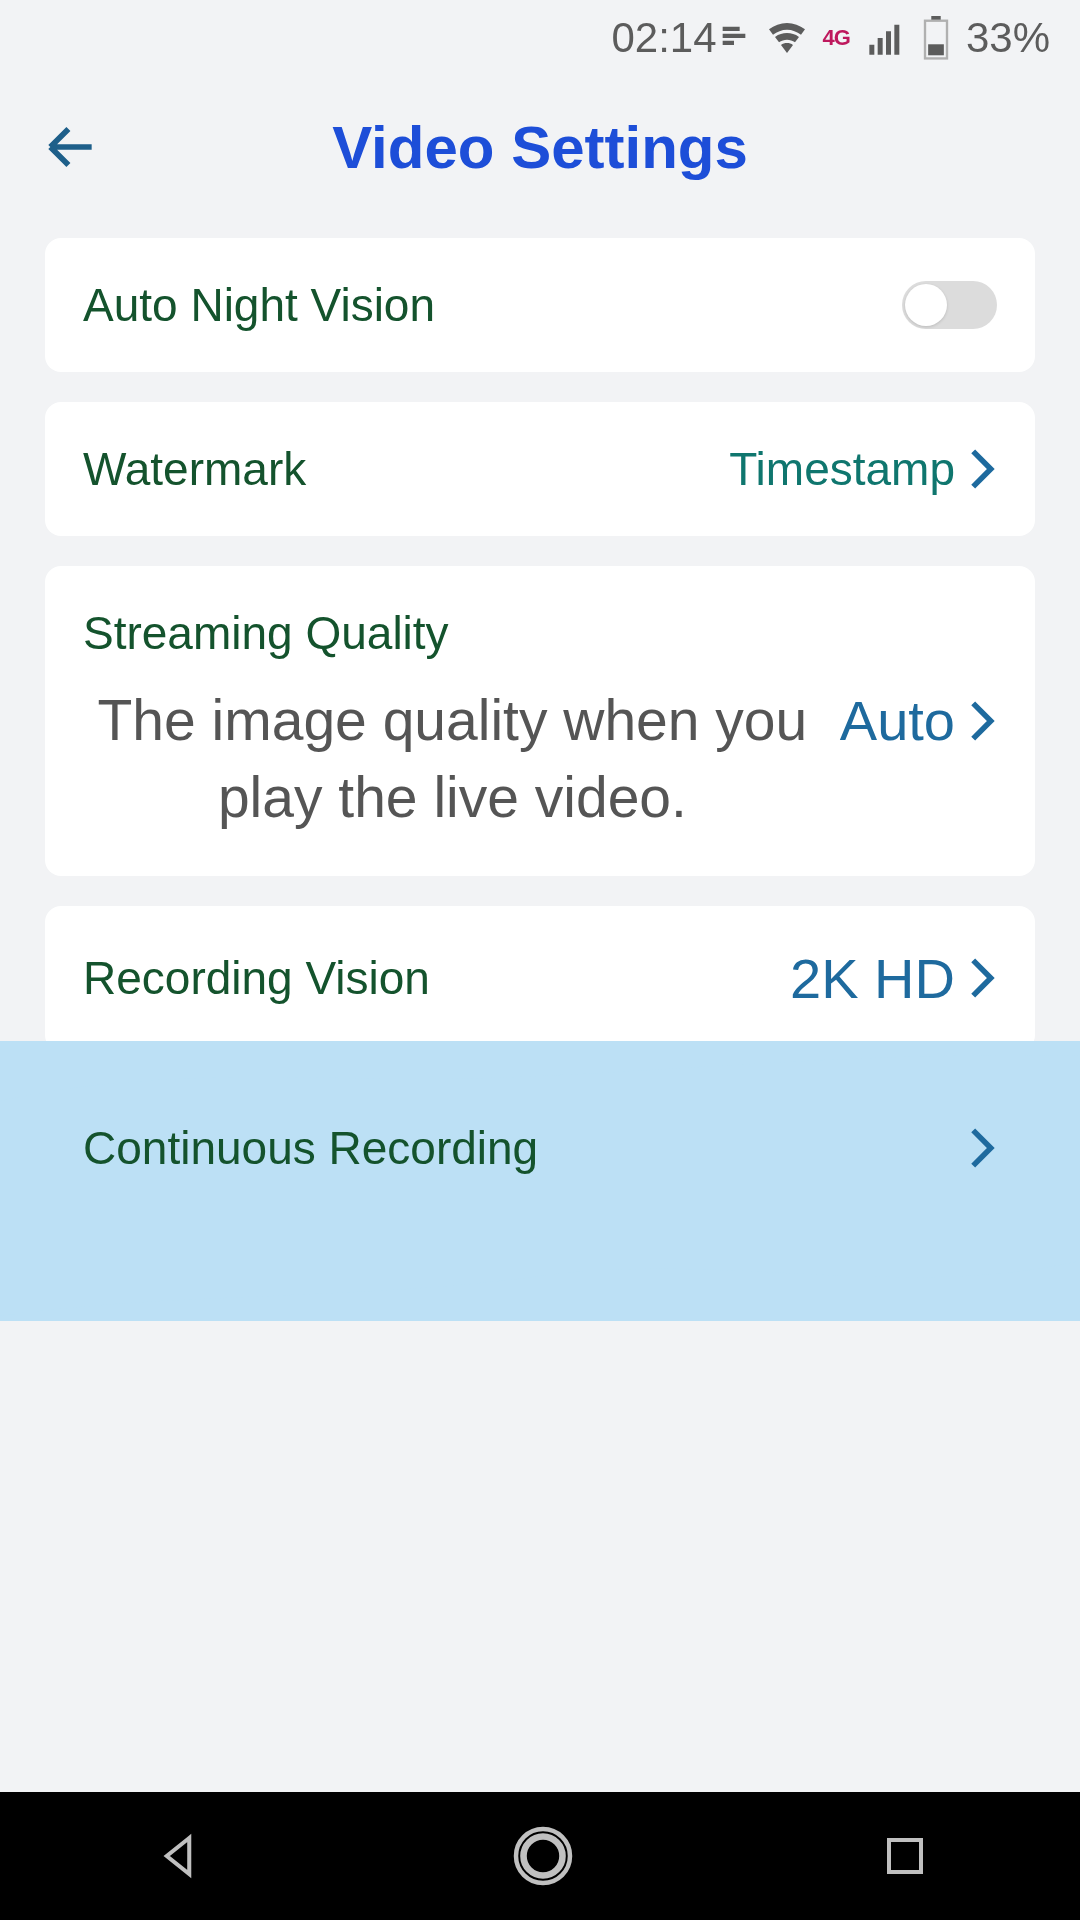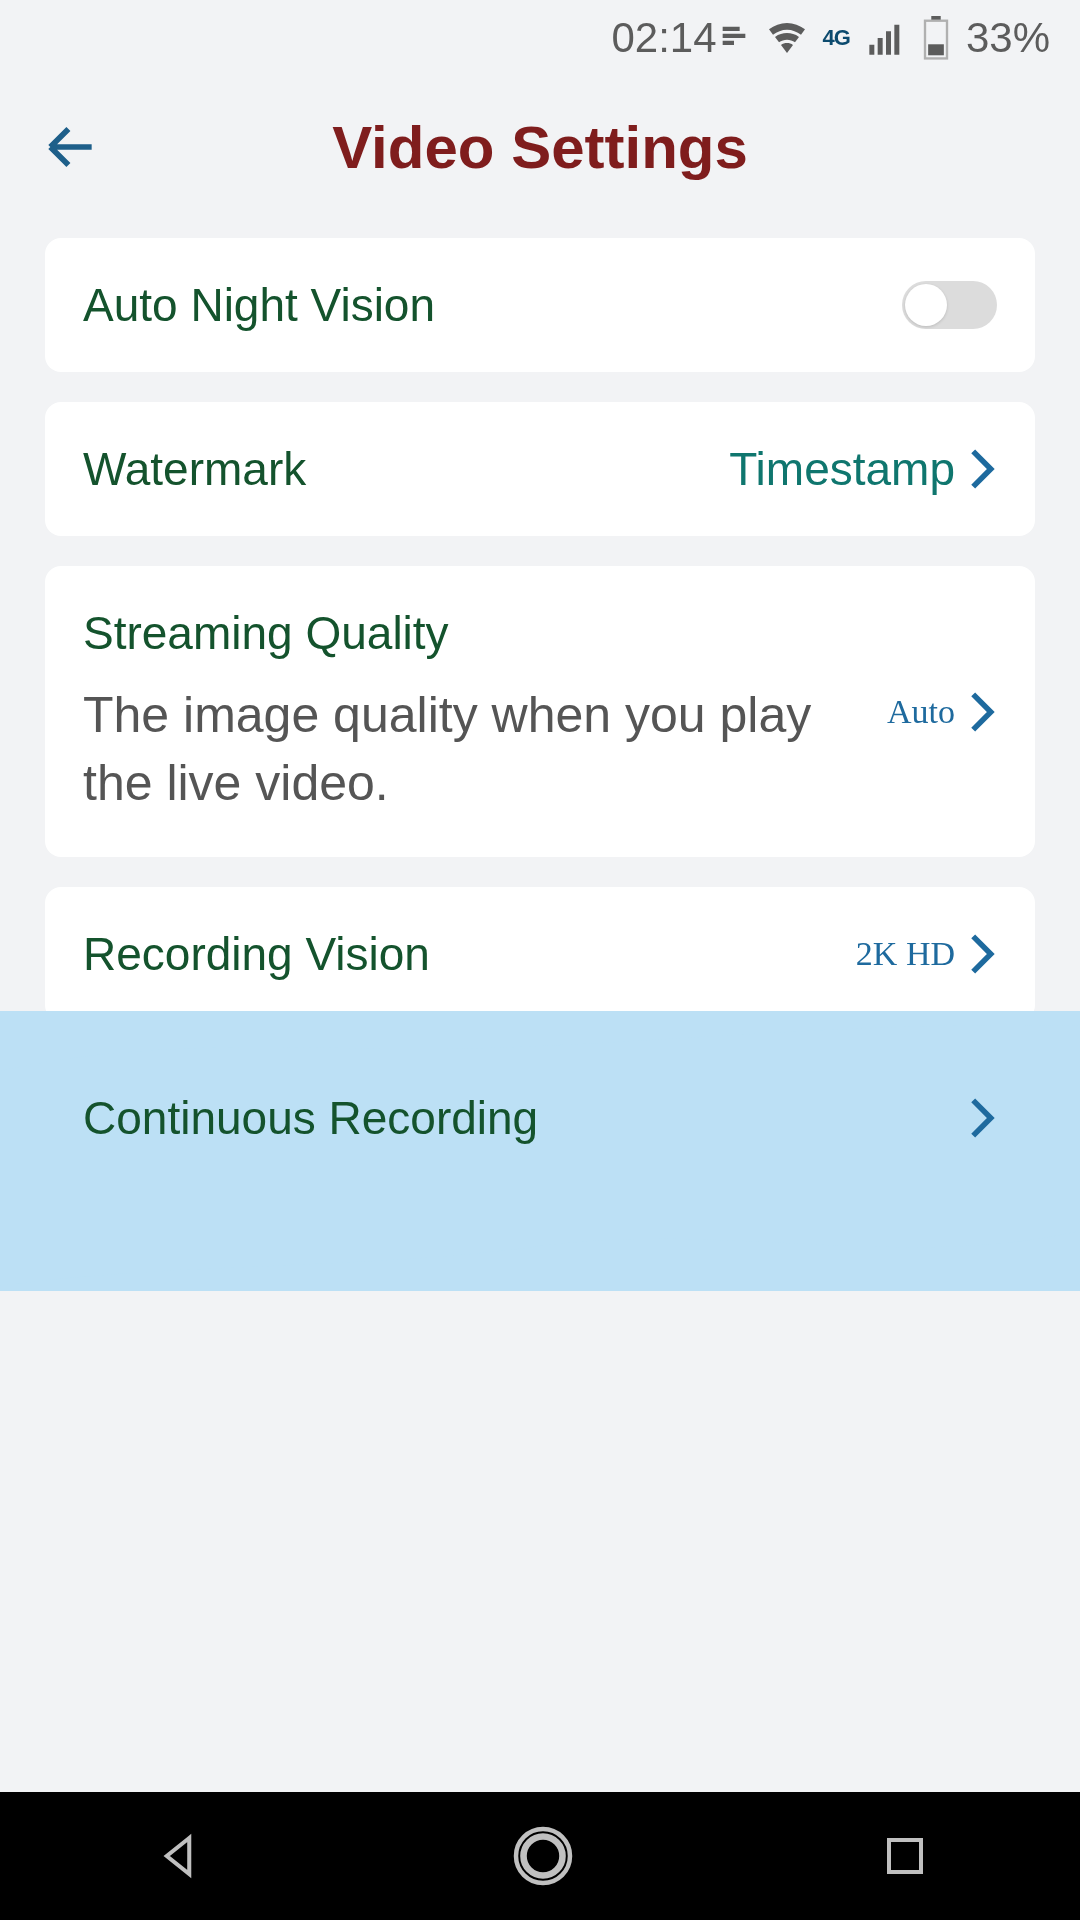--- a/index.html
+++ b/index.html
@@ -32,42 +32,42 @@
       align-items: center;
       gap: 16px;
     }
     .status-icon {
       display: inline-flex;
       align-items: center;
     }
     .status-right .fourg {
       font-size: 22px;
       font-weight: 600;
-      color: #0c4a6e;
+      color: #be185d;
       letter-spacing: -1px;
     }
     
     .header {
       display: flex;
       align-items: center;
       padding: 40px 40px 60px 40px;
       position: relative;
     }
     .back-arrow {
       color: #1e5f8a;
       display: flex;
       align-items: center;
     }
     .header-title {
       position: absolute;
       left: 50%;
       transform: translateX(-50%);
       font-size: 60px;
       font-weight: 700;
-      color: #7f1d1d;
+      color: #1d4ed8;
     }
     
     .card {
       background: #fff;
       border-radius: 16px;
       margin: 0 45px 30px 45px;
       padding: 40px 38px;
       display: flex;
       align-items: center;
       justify-content: space-between;
@@ -83,37 +83,37 @@
       display: flex;
       flex-direction: column;
       gap: 22px;
     }
     .card-title {
       font-size: 46px;
       font-weight: 400;
       color: #14532d;
     }
     .card-desc {
-      font-size: 50px;
+      font-size: 57px;
       color: #555;
       line-height: 1.35;
+      text-align: center;
     }
     .card-right {
       display: flex;
       align-items: center;
       gap: 12px;
     }
     .value-grey {
       font-size: 46px;
       color: #0f766e;
     }
     .value-blue {
-      font-size: 34px;
+      font-size: 56px;
       color: #1e6a9e;
-      font-family: Liberation Serif, serif;
     }
     .chevron {
       color: #1e6a9e;
       display: flex;
       align-items: center;
     }
     
     .toggle {
       width: 95px;
       height: 48px;

